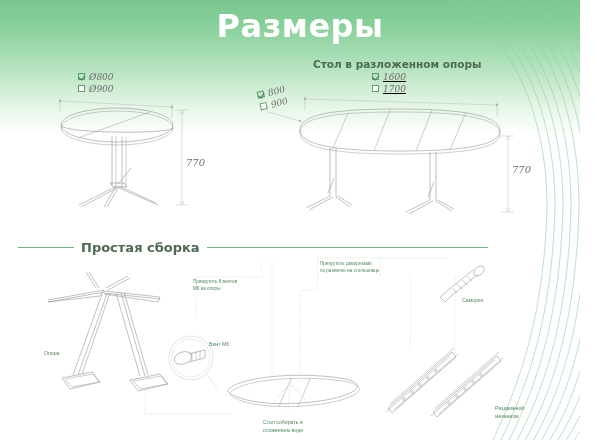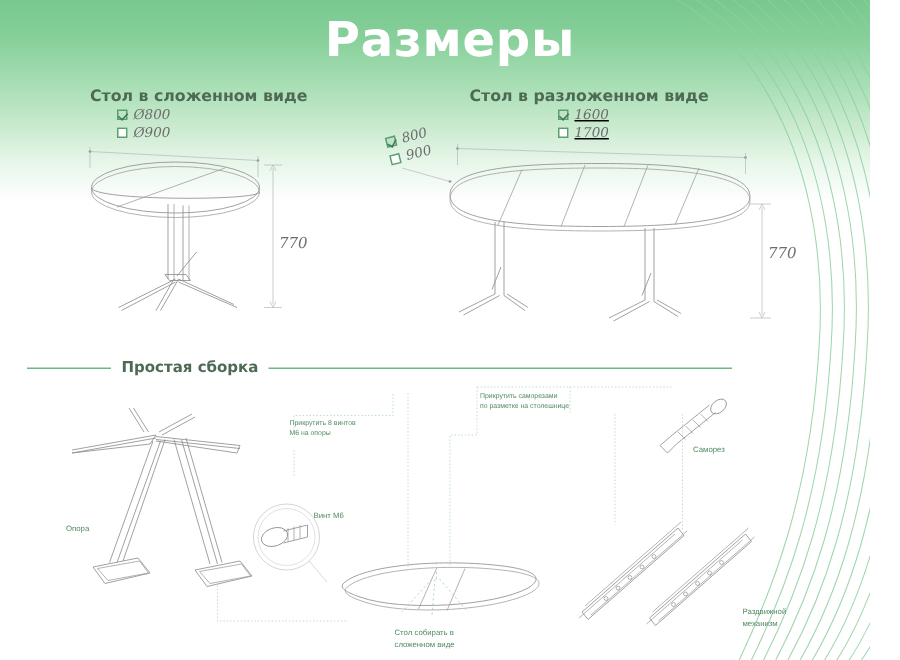--- a/index.html
+++ b/index.html
@@ -121,21 +121,21 @@
     align-items: center;
     gap: 7px;
   }
   .divider-line {
     height: 1px;
     background: #6aba80;
     flex: 1;
   }
   .divider-line.short { flex: none; width: 56px; }
   .divider-title {
-    font-size: 10px;
+    font-size: 13px;
     font-weight: bold;
     color: #4d6b54;
     font-family: "DejaVu Sans", sans-serif;
     white-space: nowrap;
   }
 
   
   .note {
     position: absolute;
     font-size: 4.6px;
@@ -194,22 +194,21 @@
       <path d="M32 -34 C 116 -2, 160 106, 152 232 C 146 344, 122 406, 96 446"></path>
       <path d="M38 -38 C 124 -6, 168 104, 160 232 C 154 346, 130 408, 104 446"></path>
       <path d="M44 -42 C 132 -10, 176 102, 168 232 C 162 348, 138 410, 112 446"></path>
       <path d="M50 -46 C 140 -14, 184 100, 176 232 C 170 350, 146 412, 120 446"></path>
       <path d="M56 -50 C 148 -18, 192 98, 184 232 C 178 352, 154 414, 128 446"></path>
     </g>
   </svg>
 
   <div class="hero-title">Размеры</div>
 
-  <div class="sec-head" id="head-folded">Стол в сложенном виде</div>
-  <div class="sec-head" id="head-opened">Стол в разложенном виде</div>
+  <div class="sec-head" id="head-opened">Стол в разложенном опоры</div>
 
   <div class="optgroup" id="opts-folded">
     <div class="opt">
       <span class="cbox on"></span>
       <span class="opt-label">Ø800</span>
     </div>
     <div class="opt">
       <span class="cbox"></span>
       <span class="opt-label">Ø900</span>
     </div>

